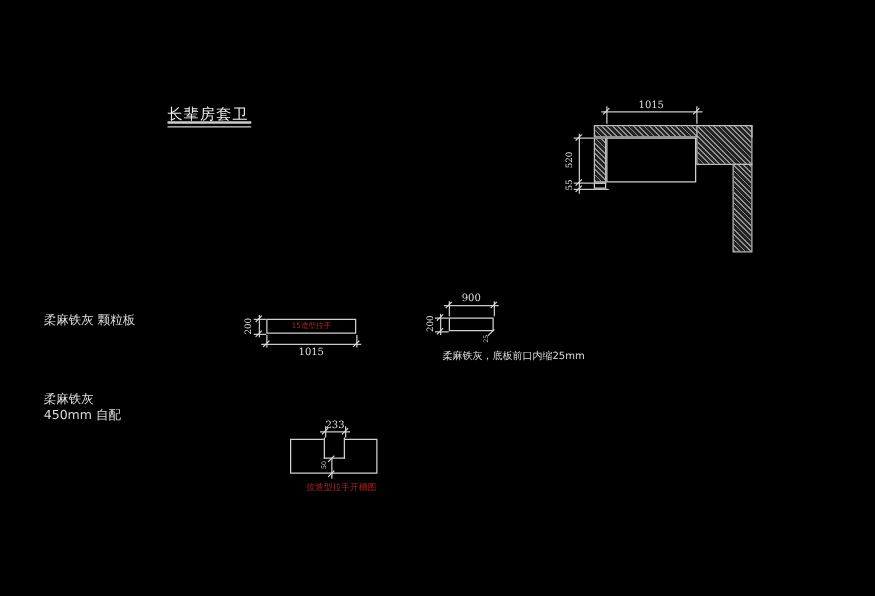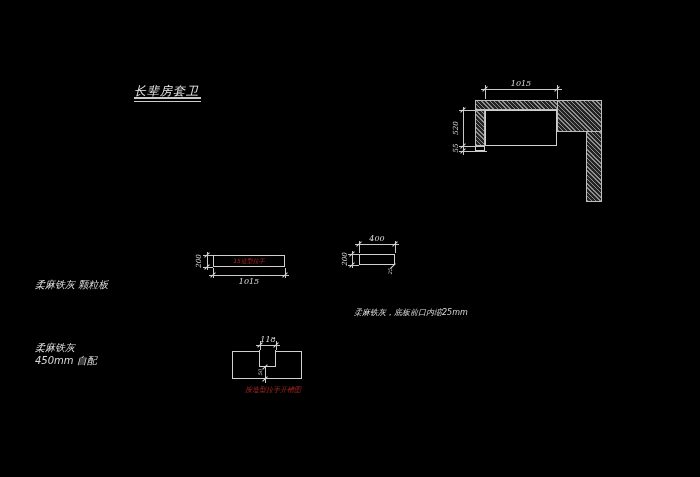--- a/index.html
+++ b/index.html
@@ -1,37 +1,36 @@
 <!DOCTYPE html>
 <html><head>
 <meta charset="utf-8">
 <style>
   html,body { margin:0; padding:0; background:#000; }
   #canvas {
     position:relative; width:700px; height:468px;
     background:#000000; overflow:hidden;
     font-family:"DejaVu Sans", sans-serif;
     color:#d4d4d4;
-    font-style:italic;
   }
   .hline { position:absolute; height:1px; background:#c9c9c9; }
   .vline { position:absolute; width:1px; background:#c9c9c9; }
   .tick  { position:absolute; width:7px; height:1px; background:#d9d9d9;
            transform:translate(-50%,-50%) rotate(-45deg); }
   .hatch {
     position:absolute; border:1px solid #bdbdbd; box-sizing:border-box;
     background:repeating-linear-gradient(45deg,#8f8f8f 0px,#8f8f8f 1px,#232323 1px,#232323 3px);
   }
   .outline { position:absolute; border:1px solid #d0d0d0; box-sizing:border-box; background:transparent; }
   .dimtext { position:absolute; font-family:"DejaVu Serif", serif; font-size:8px;
              color:#dedede; transform:translateX(-50%); white-space:nowrap; line-height:1; }
   .dimtext-v { position:absolute; font-family:"DejaVu Serif", serif; font-size:7px;
                color:#dedede; transform:translate(-50%,-50%) rotate(-90deg);
                white-space:nowrap; line-height:1; }
-  .cjk-label { position:absolute; font-size:10px; color:#dcdcdc; white-space:nowrap; line-height:1.2;margin-top:28px; }
+  .cjk-label { position:absolute; font-size:10px; color:#dcdcdc; white-space:nowrap; line-height:1.2; }
   .red-note { position:absolute; color:#a72525; white-space:nowrap; line-height:1;
               font-family:"DejaVu Sans", sans-serif; }
   .title { position:absolute; left:134px; top:83px; font-size:12px; letter-spacing:1px;
            color:#ececec; white-space:nowrap; }
   .underline { position:absolute; background:#cccccc; }
 </style>
 </head>
 <body>
 
 <div id="canvas">
@@ -88,21 +87,21 @@
   </div>
 
   <div>
     <div class="outline" style="left:359px; top:254px; width:36px; height:11px;"></div>
 
     <div class="hline" style="left:355px; top:244px; width:44px;"></div>
     <div class="vline" style="left:359px; top:241px; height:12px;"></div>
     <div class="vline" style="left:395px; top:241px; height:12px;"></div>
     <div class="tick" style="left:359px; top:244px;"></div>
     <div class="tick" style="left:395px; top:244px;"></div>
-    <div class="dimtext" style="left:377px; top:235px;">400</div>
+    <div class="dimtext" style="left:377px; top:235px;">900</div>
 
     <div class="vline" style="left:352px; top:251px; height:17px;"></div>
     <div class="hline" style="left:348px; top:254px; width:11px;"></div>
     <div class="hline" style="left:348px; top:265px; width:11px;"></div>
     <div class="tick" style="left:352px; top:254px;"></div>
     <div class="tick" style="left:352px; top:265px;"></div>
     <div class="dimtext-v" style="left:345px; top:259px;">200</div>
 
     <div class="tick" style="left:393px; top:266px;"></div>
     <div class="dimtext-v" style="left:390px; top:271px; font-size:5px;">25</div>
@@ -117,21 +116,21 @@
     <div class="outline" style="left:232px; top:351px; width:70px; height:28px; border-width:1px;"></div>
     <div style="position:absolute; left:259px; top:350px; width:17px; height:17px; background:#000;
                 border-left:1px solid #d0d0d0; border-right:1px solid #d0d0d0; border-bottom:1px solid #d0d0d0;
                 box-sizing:border-box;"></div>
 
     <div class="hline" style="left:256px; top:345px; width:24px;"></div>
     <div class="vline" style="left:260px; top:341px; height:9px;"></div>
     <div class="vline" style="left:276px; top:341px; height:9px;"></div>
     <div class="tick" style="left:260px; top:345px;"></div>
     <div class="tick" style="left:276px; top:345px;"></div>
-    <div class="dimtext" style="left:268px; top:336px;">118</div>
+    <div class="dimtext" style="left:268px; top:336px;">233</div>
 
     <div class="vline" style="left:265px; top:367px; height:16px;"></div>
     <div class="tick" style="left:265px; top:367px;"></div>
     <div class="tick" style="left:265px; top:379px;"></div>
     <div class="dimtext-v" style="left:260px; top:372px; font-size:5px;">50</div>
 
     <div class="red-note" style="left:244px; top:387px; width:58px; text-align:center; font-size:7px;">按造型拉手开槽图</div>
   </div>
 
 </div>

